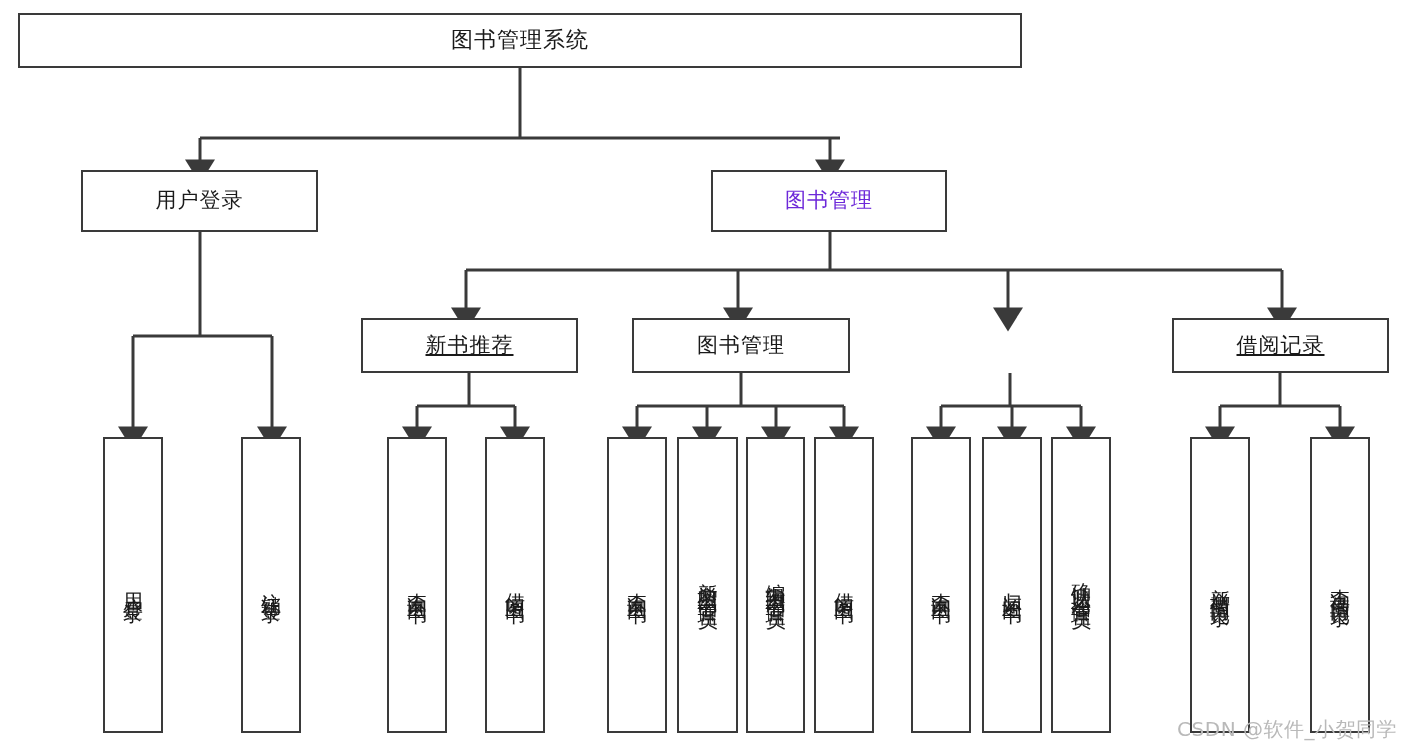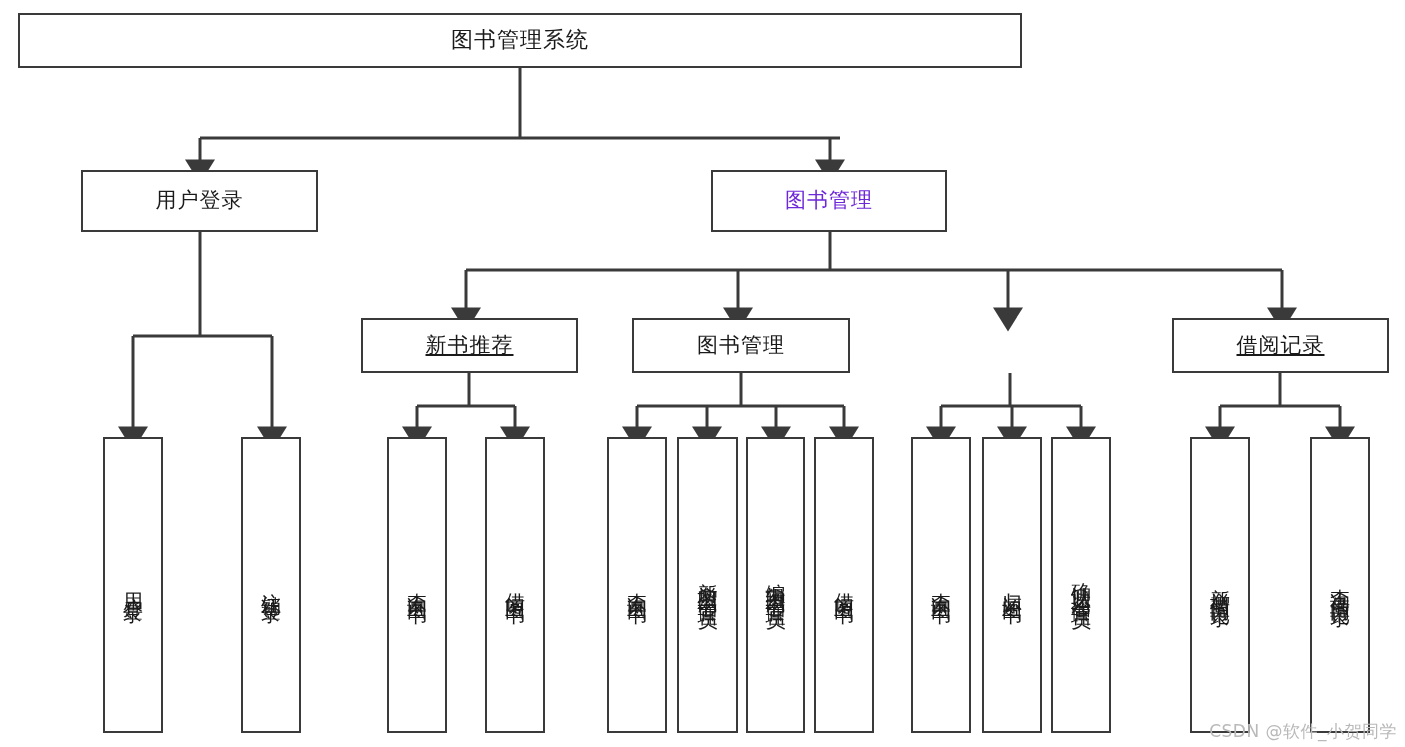--- a/index.html
+++ b/index.html
@@ -58,21 +58,21 @@
     display: block;
   }
   .node .htext {
     display: block;
     white-space: nowrap;
   }
   #watermark {
     position: absolute;
     right: 8px;
     bottom: 4px;
-    font-size: 17px;
+    font-size: 20px;
     color: #b9b9b9;
     white-space: nowrap;
     letter-spacing: 0.5px;
   }
 </style>
 </head>
 <body>
 
 <div id="diagram-root">
 

